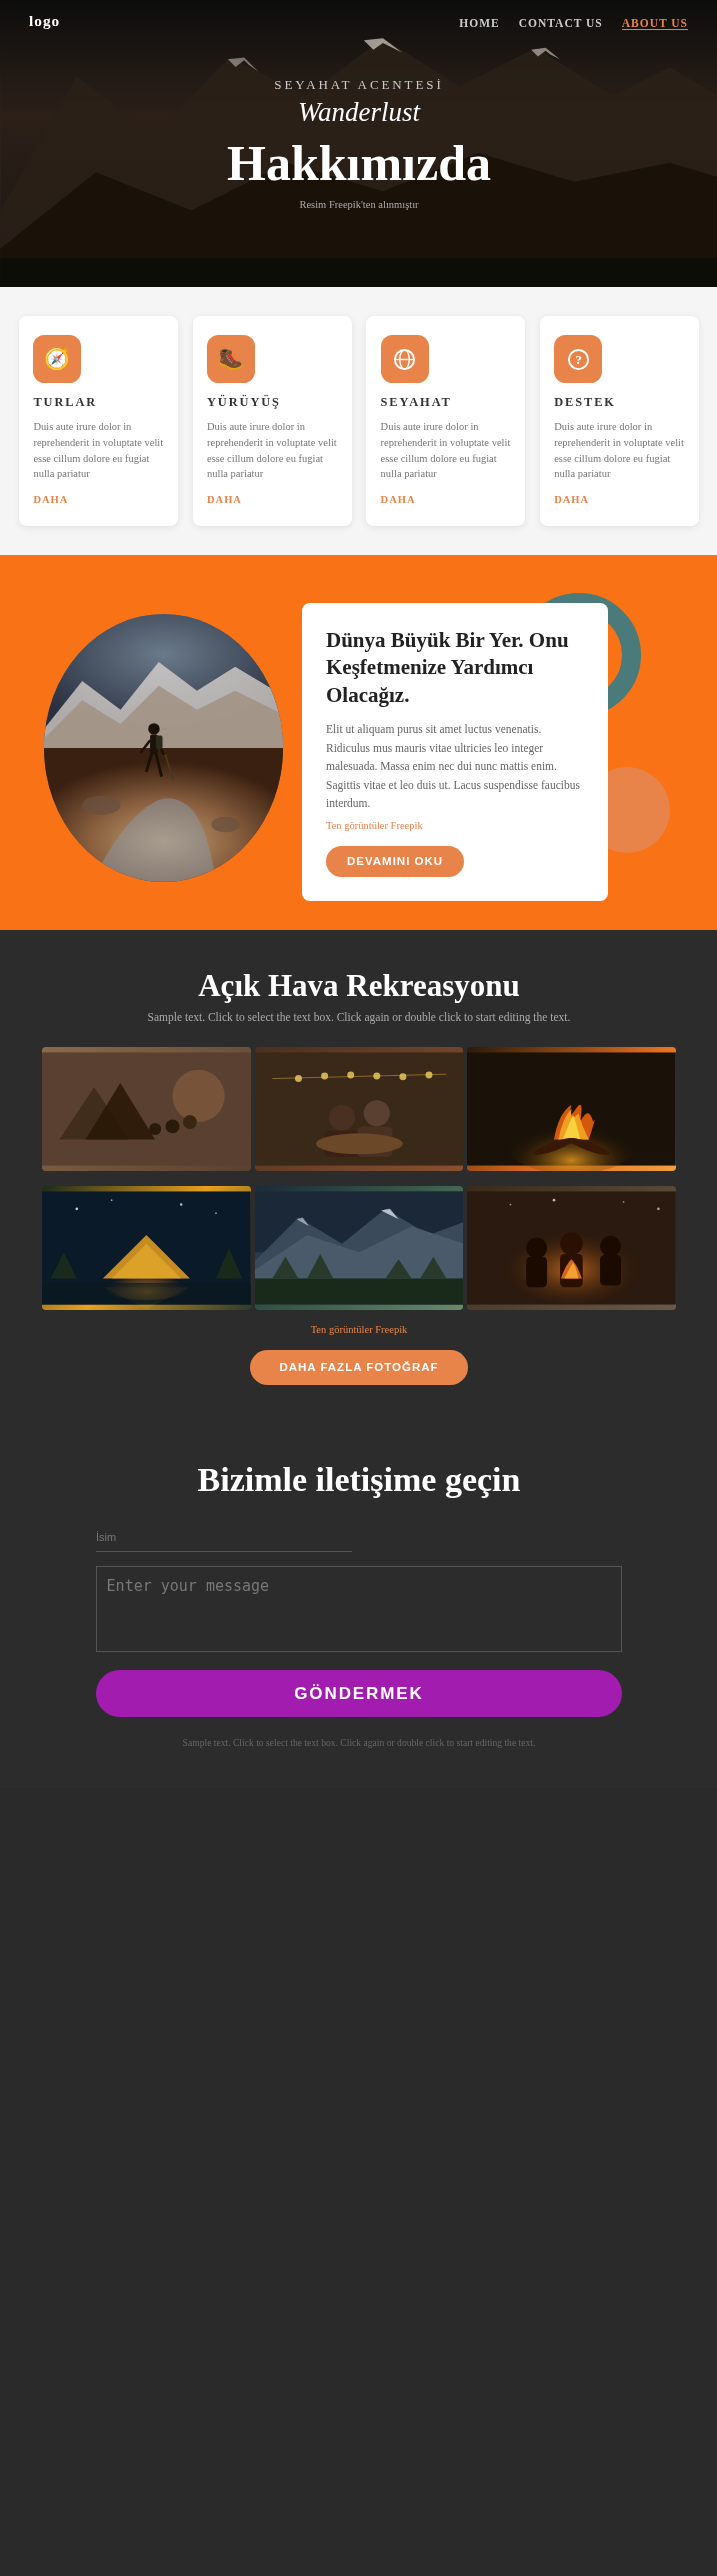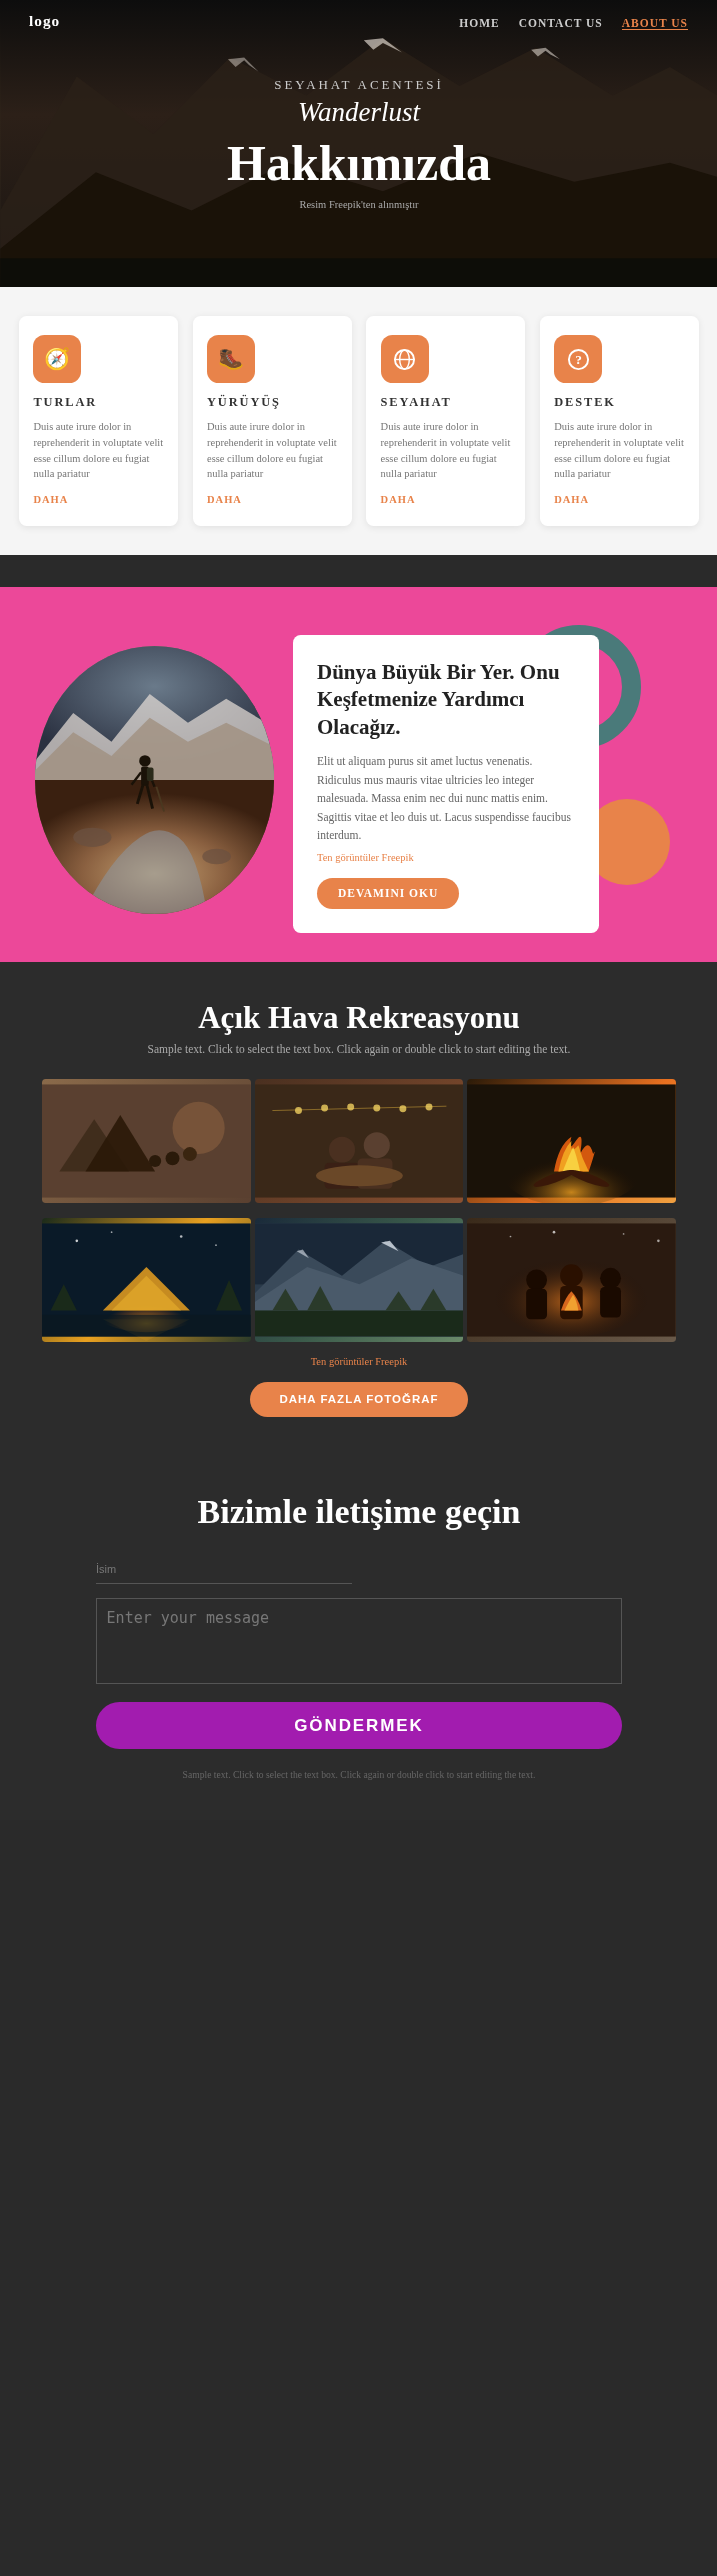--- a/index.html
+++ b/index.html
@@ -49,21 +49,21 @@
       width: 48px; height: 48px; background: #e8834a; border-radius: 11.5px;
       display: flex; align-items: center; justify-content: center;
       font-size: 21px; margin-bottom: 11.5px;
     }
     .card-title { font-size: 12.4px; font-weight: 700; letter-spacing: 1.9px; color: #333; margin-bottom: 9.6px; text-transform: uppercase; }
     .card-text { font-size: 10.5px; color: #777; line-height: 1.5; margin-bottom: 7px; }
     .card-link { font-size: 10.5px; font-weight: 700; color: #e8834a; letter-spacing: 1px; text-transform: uppercase; text-decoration: none; }
 
     
     .story-section {
-      background: #ec4899; padding: 48px 35px; position: relative; overflow: hidden; margin-top: 32px;
+      background: #f97316; padding: 48px 44px; position: relative; overflow: hidden;
     }
     .story-circle-teal {
       position: absolute; top: 38px; right: 77px;
       width: 124px; height: 124px; border-radius: 50%;
       border: 19px solid #4a7a7a; background: transparent;
     }
     .story-circle-orange {
       position: absolute; bottom: 77px; right: 48px;
       width: 86px; height: 86px; border-radius: 50%;
       background: #e8834a;
@@ -77,21 +77,21 @@
     .story-box {
       background: #fff; color: #333; border-radius: 7.7px; padding: 24px;
       max-width: 306px; margin-bottom: -19px; position: relative; z-index: 2;
     }
     .story-box h2 { font-size: 21px; font-weight: 900; line-height: 1.3; margin-bottom: 11.5px; color: #222; }
     .story-box p { font-size: 11.5px; line-height: 1.6; color: #666; margin-bottom: 7.7px; }
     .story-box .freepik-link { font-size: 10.5px; color: #e8834a; margin-bottom: 14.4px; }
     .devami-btn {
       background: #e8834a; color: #fff; border: none; border-radius: 24px;
       padding: 9.6px 21px; font-size: 11.5px; font-weight: 700; letter-spacing: 1px;
-      cursor: pointer; text-transform: uppercase; font-family: Liberation Serif, serif;
+      cursor: pointer; text-transform: uppercase;
     }
 
     
     .outdoor-section { background: #2c2c2c; padding: 38px 42px 19px; text-align: center; }
     .outdoor-section h2 { font-size: 31px; font-weight: 900; color: #fff; margin-bottom: 7.7px; }
     .outdoor-section p { font-size: 11.5px; color: #aaa; margin-bottom: 24px; }
     .photo-grid { display: grid; grid-template-columns: repeat(3, 1fr); gap: 3.8px; margin-bottom: 14.4px; }
     .photo-cell {
       height: 124px; border-radius: 3.8px; overflow: hidden;
     }

